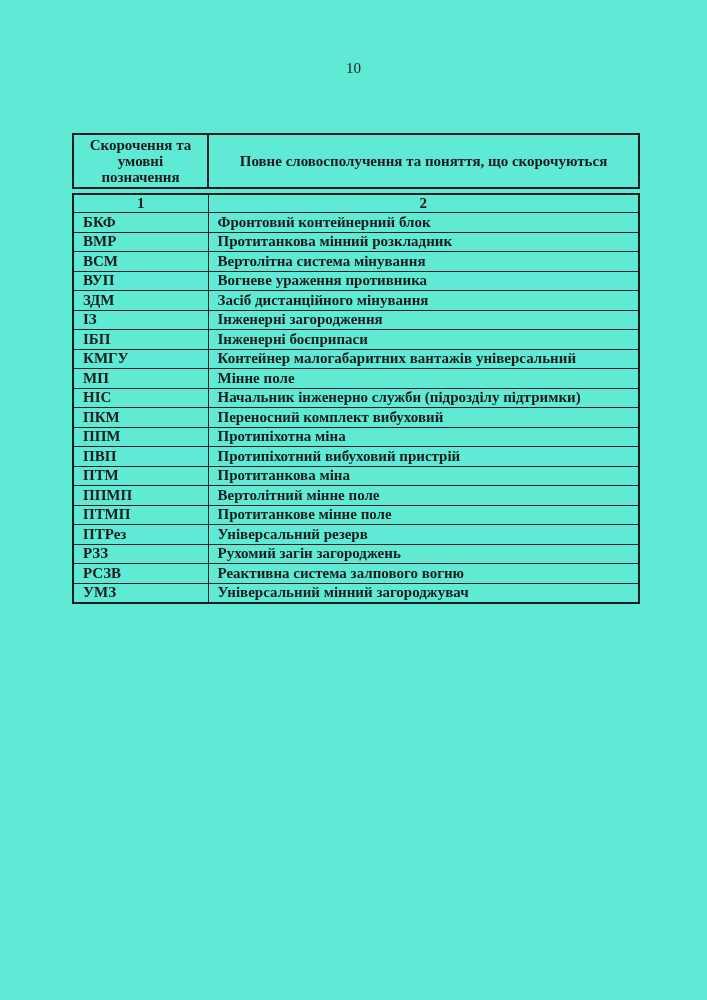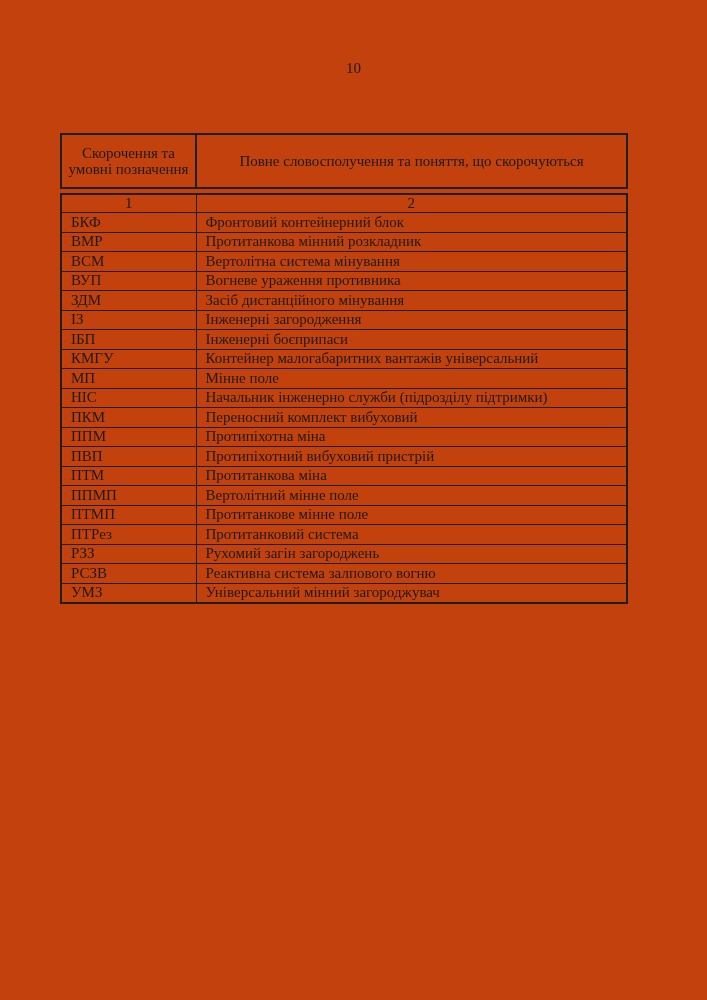--- a/index.html
+++ b/index.html
@@ -1,20 +1,20 @@
 <!DOCTYPE html>
 <html><head>
 <meta charset="utf-8">
 <style>
   html, body { margin: 0; padding: 0; background: #ffffff; }
   .page {
     position: relative;
     width: 707px;
     height: 1000px;
-    background: #c2410c;
+    background: #5eead4;
     font-family: "Liberation Serif", "DejaVu Serif", serif;
     color: #1b1b1b;
     overflow: hidden;
   }
   .page-number {
     position: absolute;
     top: 60px;
     left: 0;
     width: 100%;
     text-align: center;
@@ -25,23 +25,24 @@
     top: 91px;
     left: 0;
     width: 100%;
     text-align: center;
     font-size: 16px;
     font-weight: bold;
     letter-spacing: 0.2px;
   }
   .table-area {
     position: absolute;
-    left: 60px;
+    left: 72px;
     top: 133px;
     width: 566px;
+    font-weight: bold;
   }
   table {
     border-collapse: collapse;
     width: 566px;
     table-layout: fixed;
   }
   col.c1 { width: 135px; }
   col.c2 { width: 431px; }
   .header-table td {
     border: 2px solid #1f1f1f;
@@ -164,21 +165,21 @@
           <tr>
             <td>ППМП</td>
             <td>Вертолітний мінне поле</td>
           </tr>
           <tr>
             <td>ПТМП</td>
             <td>Протитанкове мінне поле</td>
           </tr>
           <tr>
             <td>ПТРез</td>
-            <td>Протитанковий система</td>
+            <td>Універсальний резерв</td>
           </tr>
           <tr>
             <td>РЗЗ</td>
             <td>Рухомий загін загороджень</td>
           </tr>
           <tr>
             <td>РСЗВ</td>
             <td>Реактивна система залпового вогню</td>
           </tr>
           <tr>

